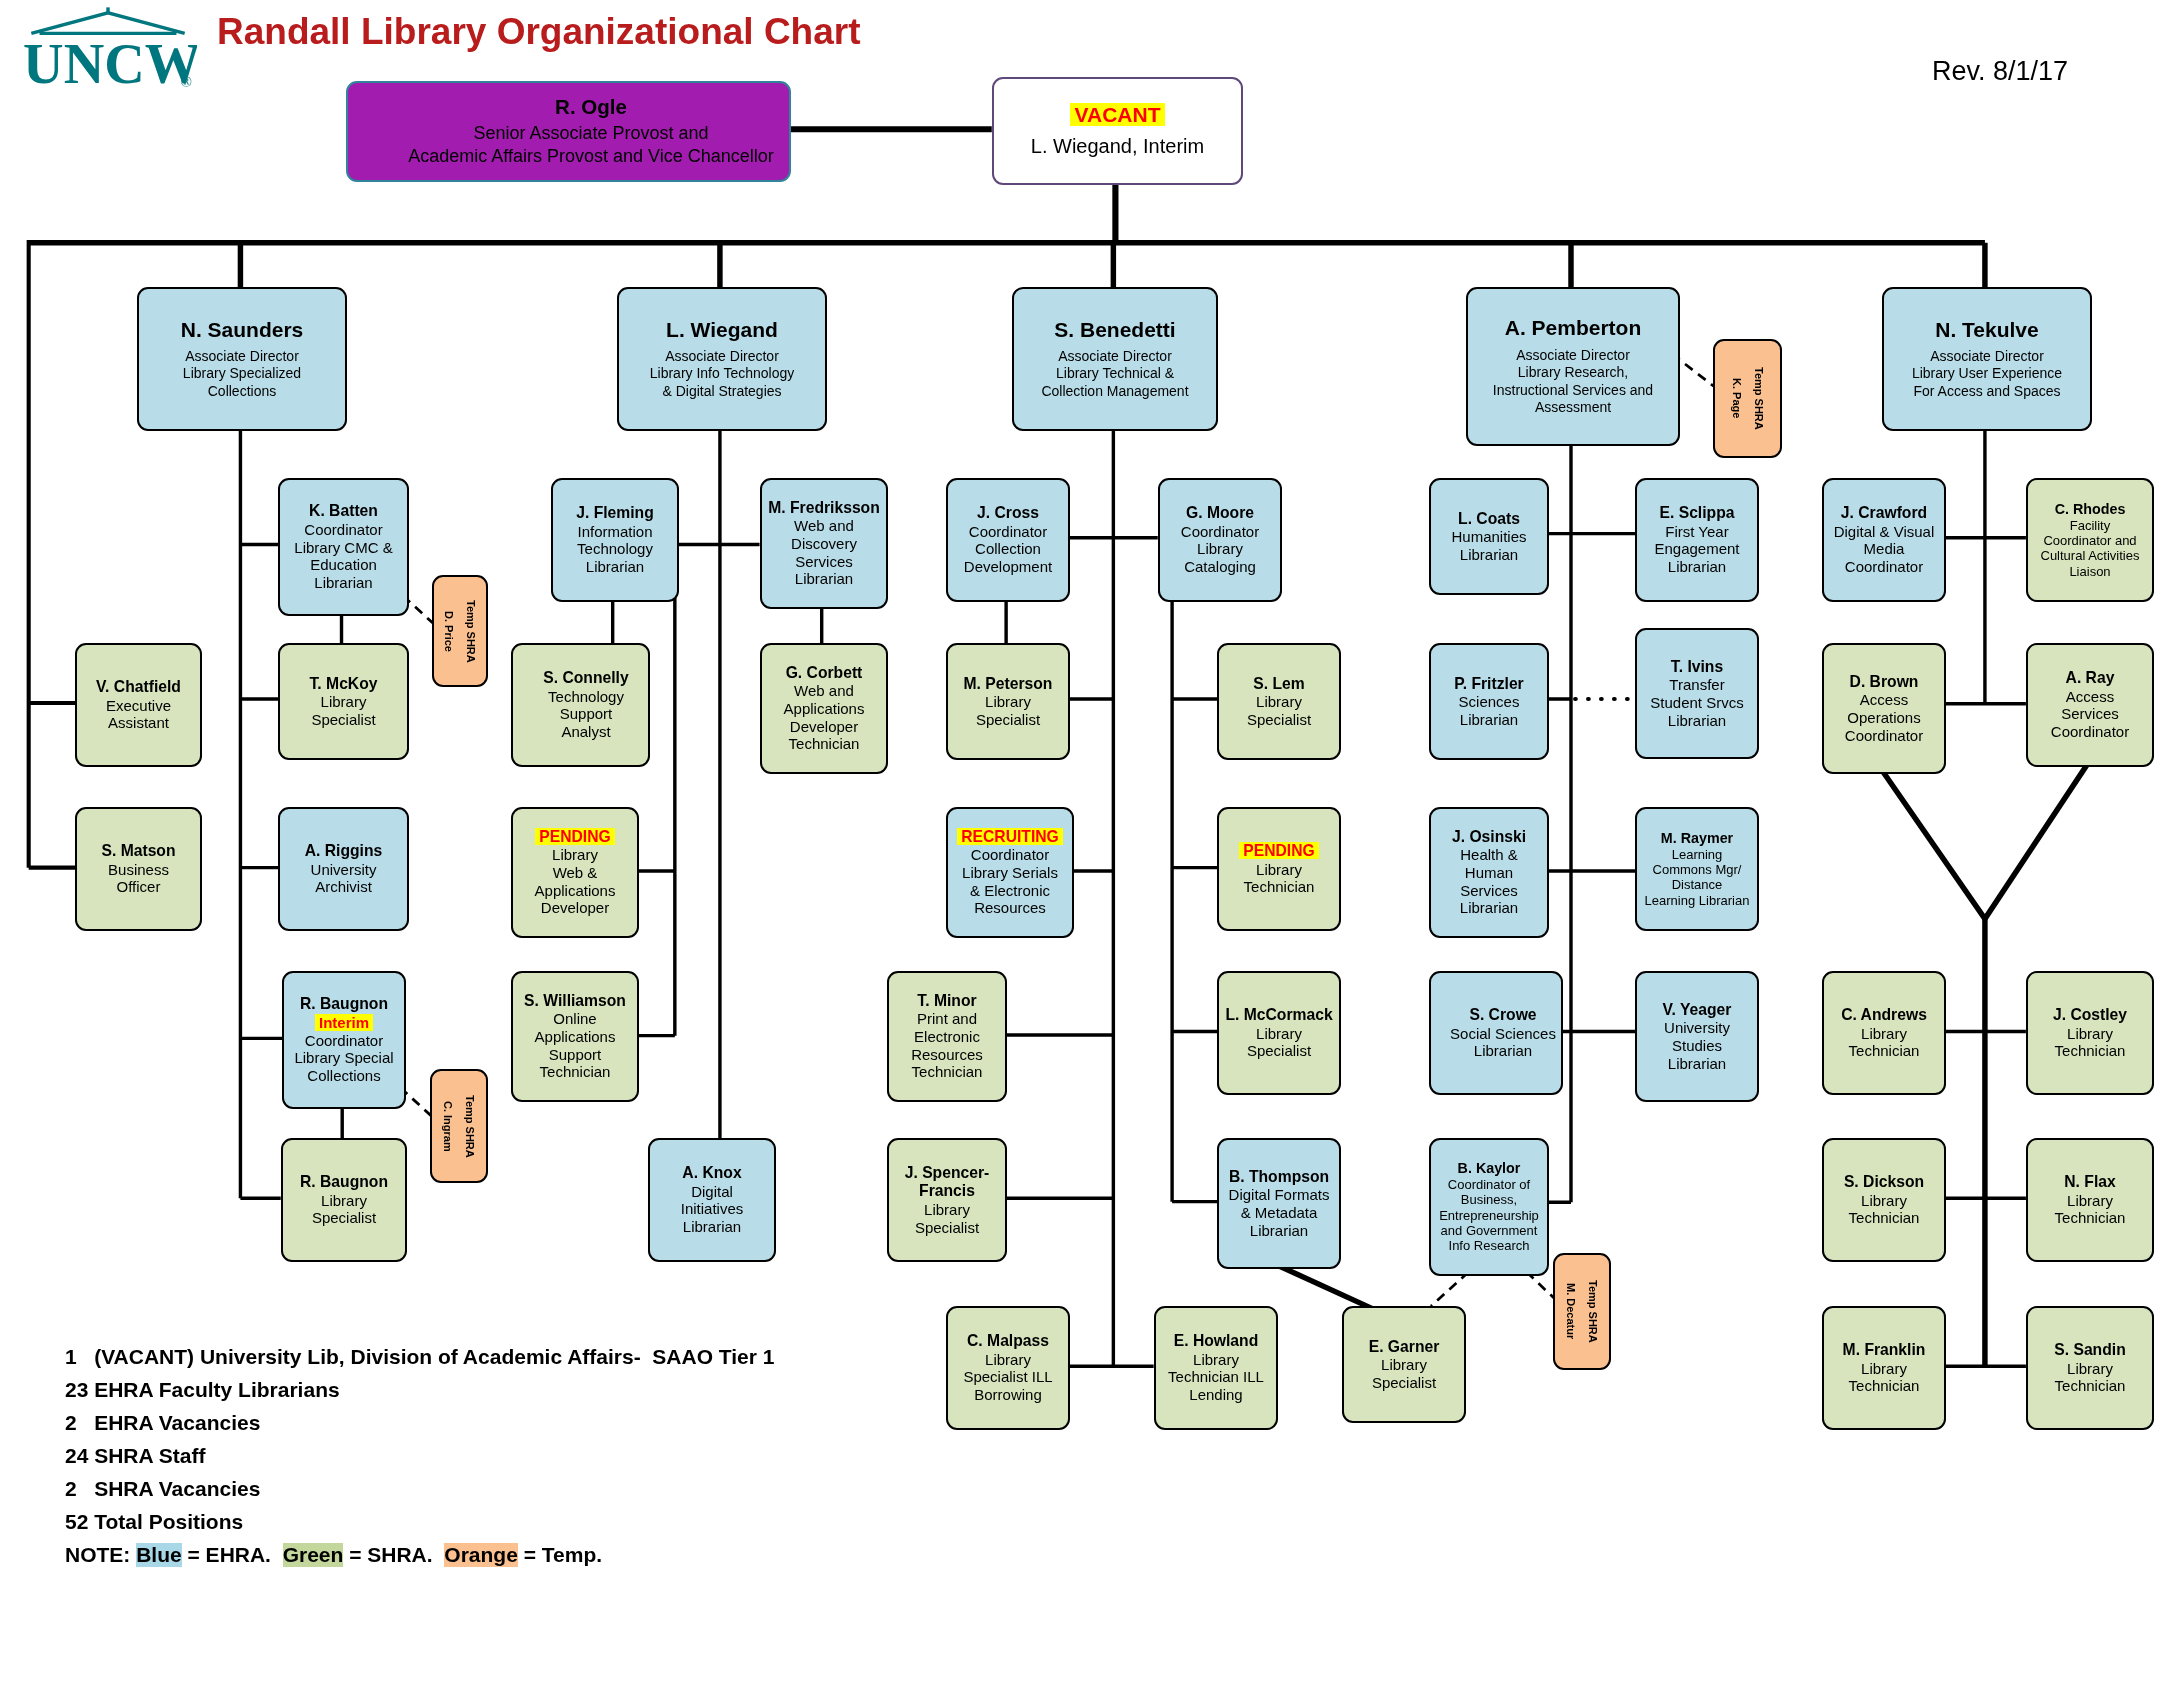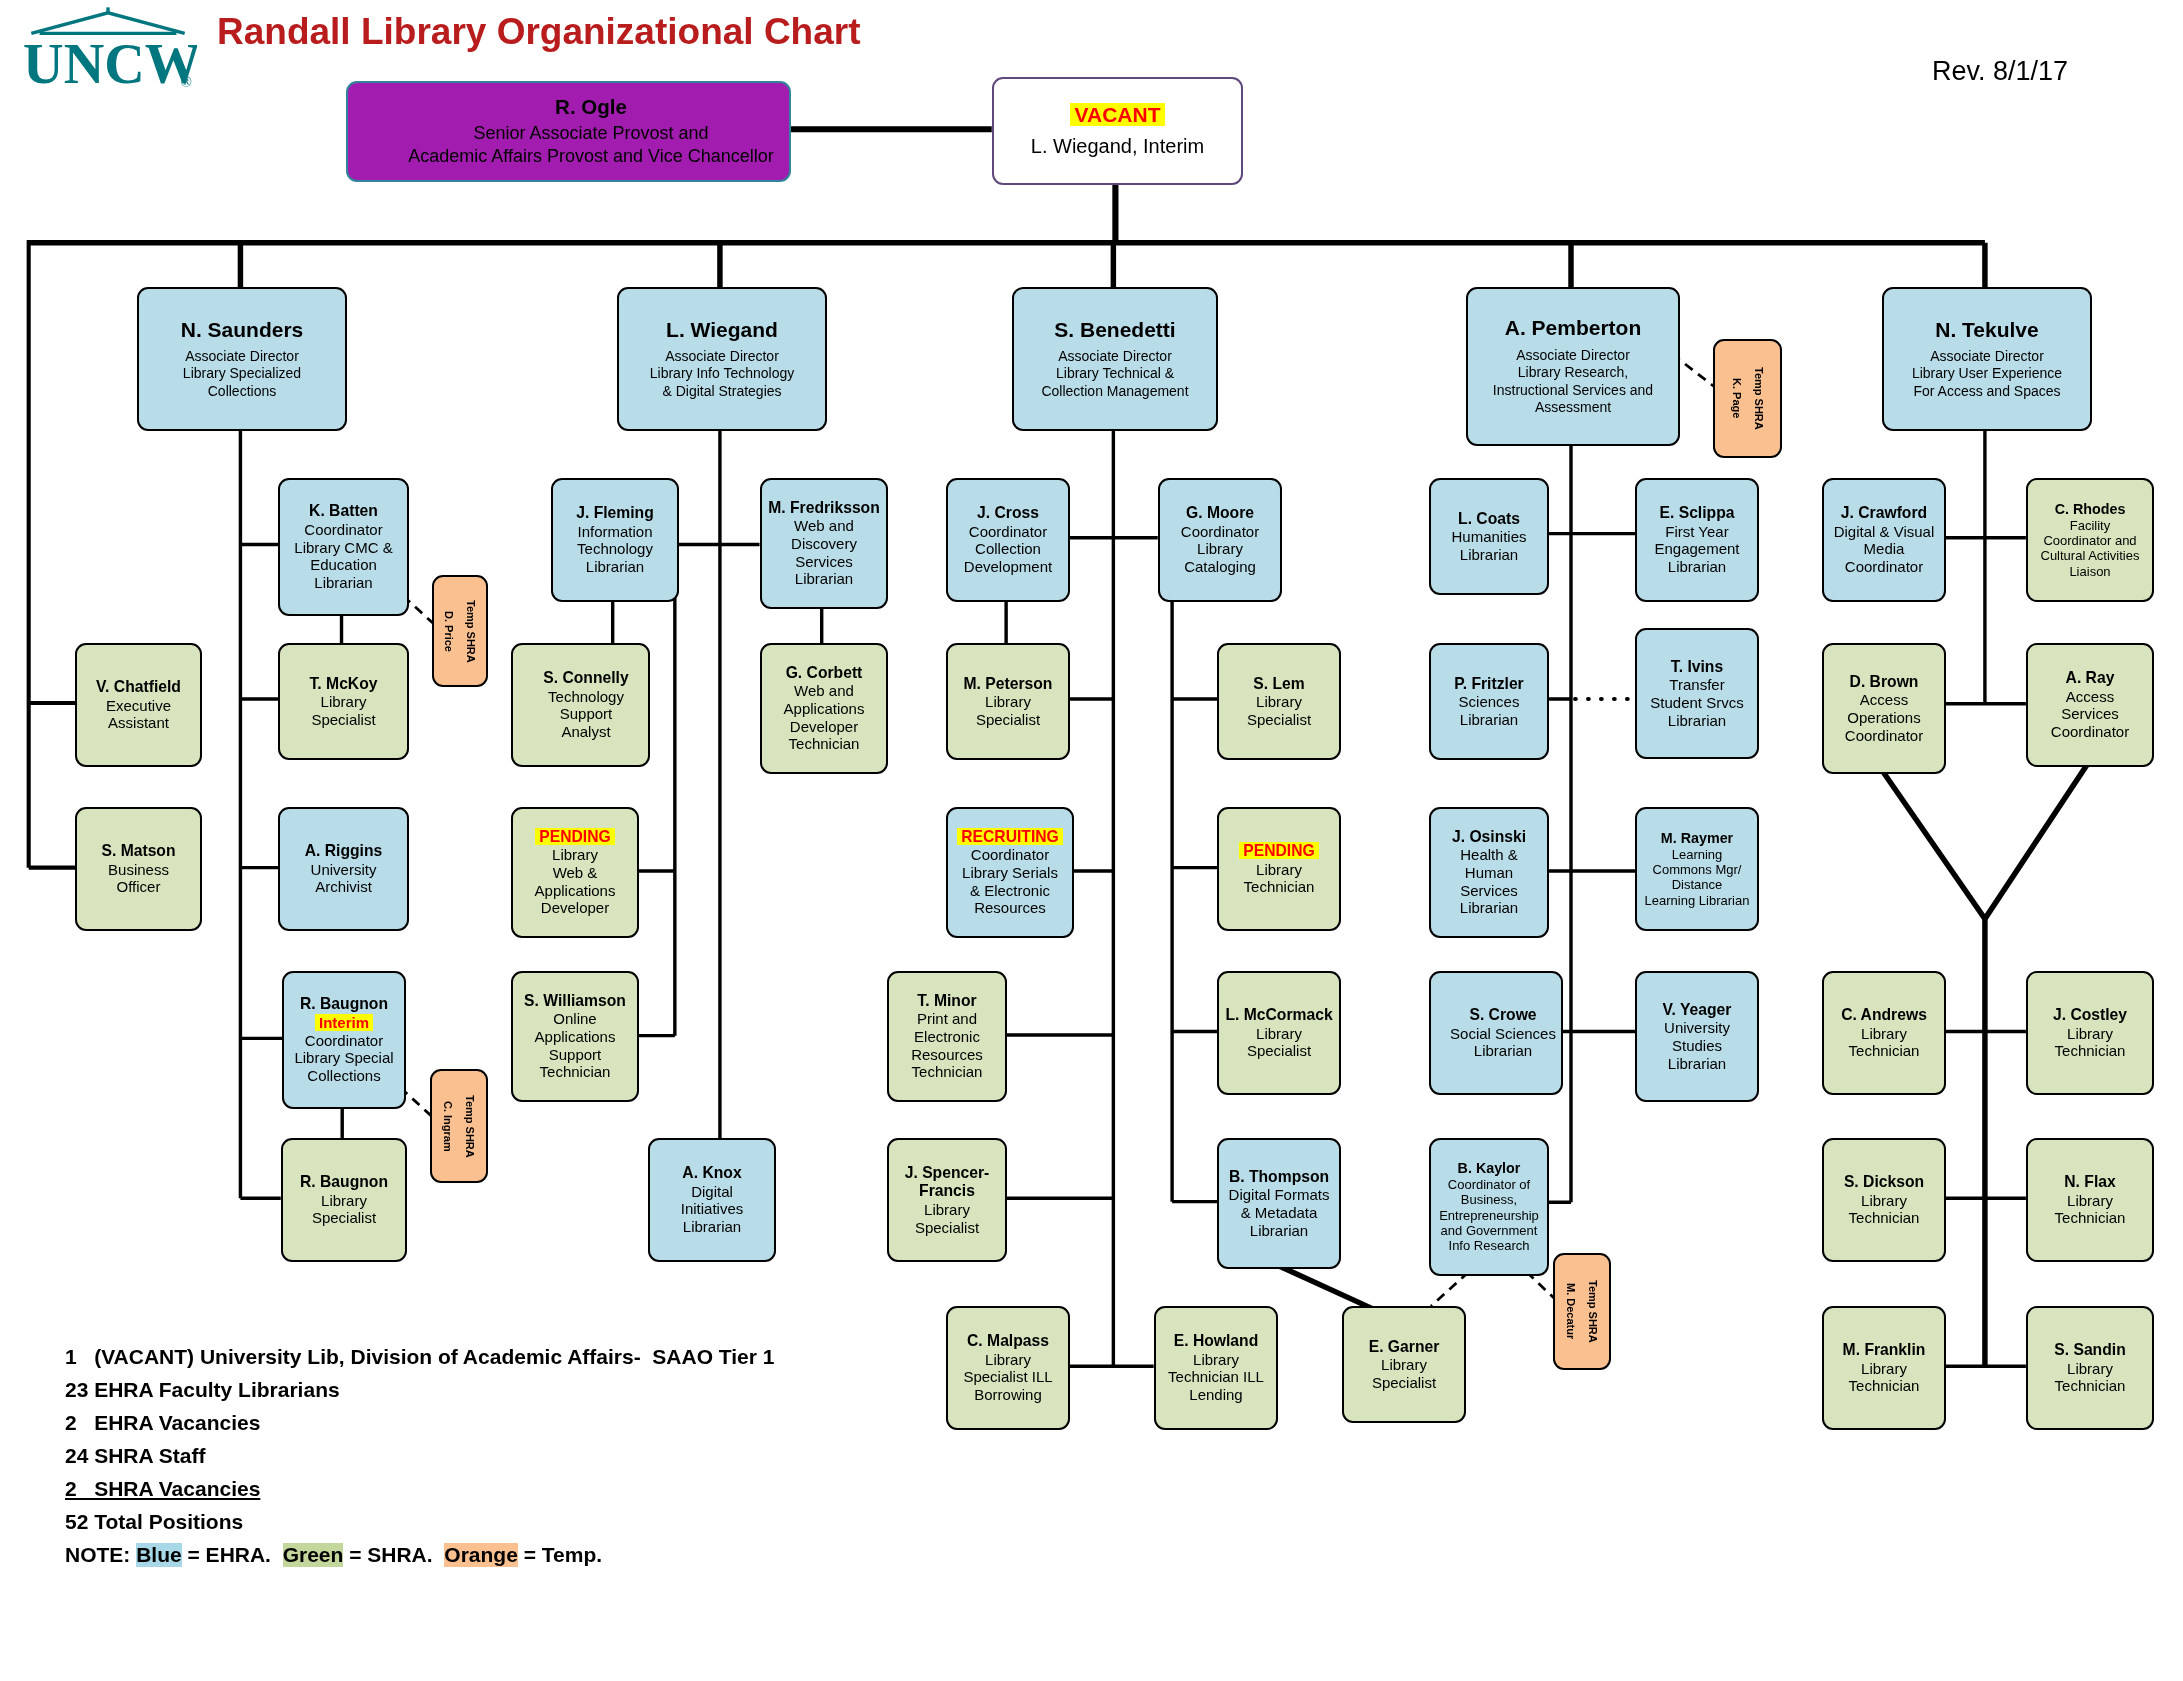--- a/index.html
+++ b/index.html
@@ -24,21 +24,21 @@
   .exec .nm{font-size:20.5px;margin-bottom:2.7px;}
   .exec .ln{font-size:18px;line-height:1.3;}
   .vacant .nm{font-size:21px;margin-bottom:6.8px;}
   .vacant .ln{font-size:20px;}
   .hl{background:#ffff00;color:#ff0000;padding:0 4.1px;font-weight:bold;}
   .temp .rot{writing-mode:vertical-lr;line-height:2.0;}
   .temp .nm,.temp .ln{font-size:11px;font-weight:bold;white-space:nowrap;line-height:2.0;}
   #notes{position:absolute;left:65px;top:1340px;z-index:3;}
   .note-line{font-size:21px;font-weight:bold;height:33px;display:flex;align-items:center;white-space:pre;}
   .note-line .seg{white-space:pre;}
-  .u{text-decoration:underline;}
+  .u{}
 </style>
 </head>
 <body>
 
 <div id="page">
 
   <svg class="logo" width="178" height="89" viewBox="0 0 260 130">
     <g fill="none" stroke="#00767e" stroke-width="5">
       <path d="M18 40 L130 10 L242 40"></path>
       <path d="M30 40 L230 40"></path>

